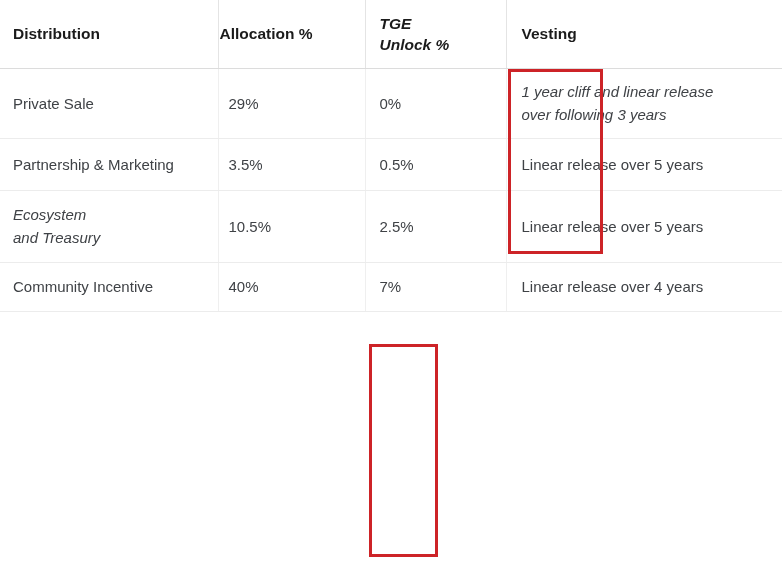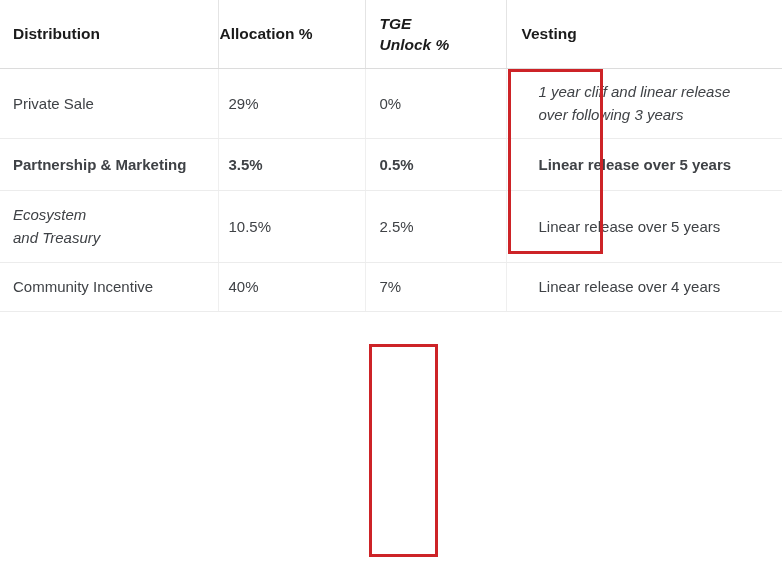--- a/index.html
+++ b/index.html
@@ -57,27 +57,27 @@
     vertical-align: middle;
     text-align: left;
     font-size: 15px;
     line-height: 23px;
     color: #3f4246;
     padding: 0 14px 0 13px;
     border-bottom: 1px solid #ececec;
     border-right: 1px solid #efefef;
     background: #ffffff;
   }
-  tbody td.last { border-right: none; padding-left: 32px; }
+  tbody td.last { border-right: none; padding-left: 15px; }
   tbody td.col-alloc { padding-left: 10px; }
   tbody td.col-tge { padding-left: 14px; }
 
   tbody tr.h70 td { height: 70px; }
   tbody tr.h73 td { height: 73px; }
-  tbody tr.h52 td { height: 52px; font-weight: bold; }
+  tbody tr.h52 td { height: 52px; }
   tbody tr.h72 td { height: 72px; }
   tbody tr.h49 td { height: 49px; margin-top: 24px; }
   tbody tr.last-row td { border-bottom: 1px solid #ececec; }
 
   .wrapline { display: block; font-style: italic; }
 
   
   .annot-box {
     position: absolute;
     border: 3px solid #cd2327;

